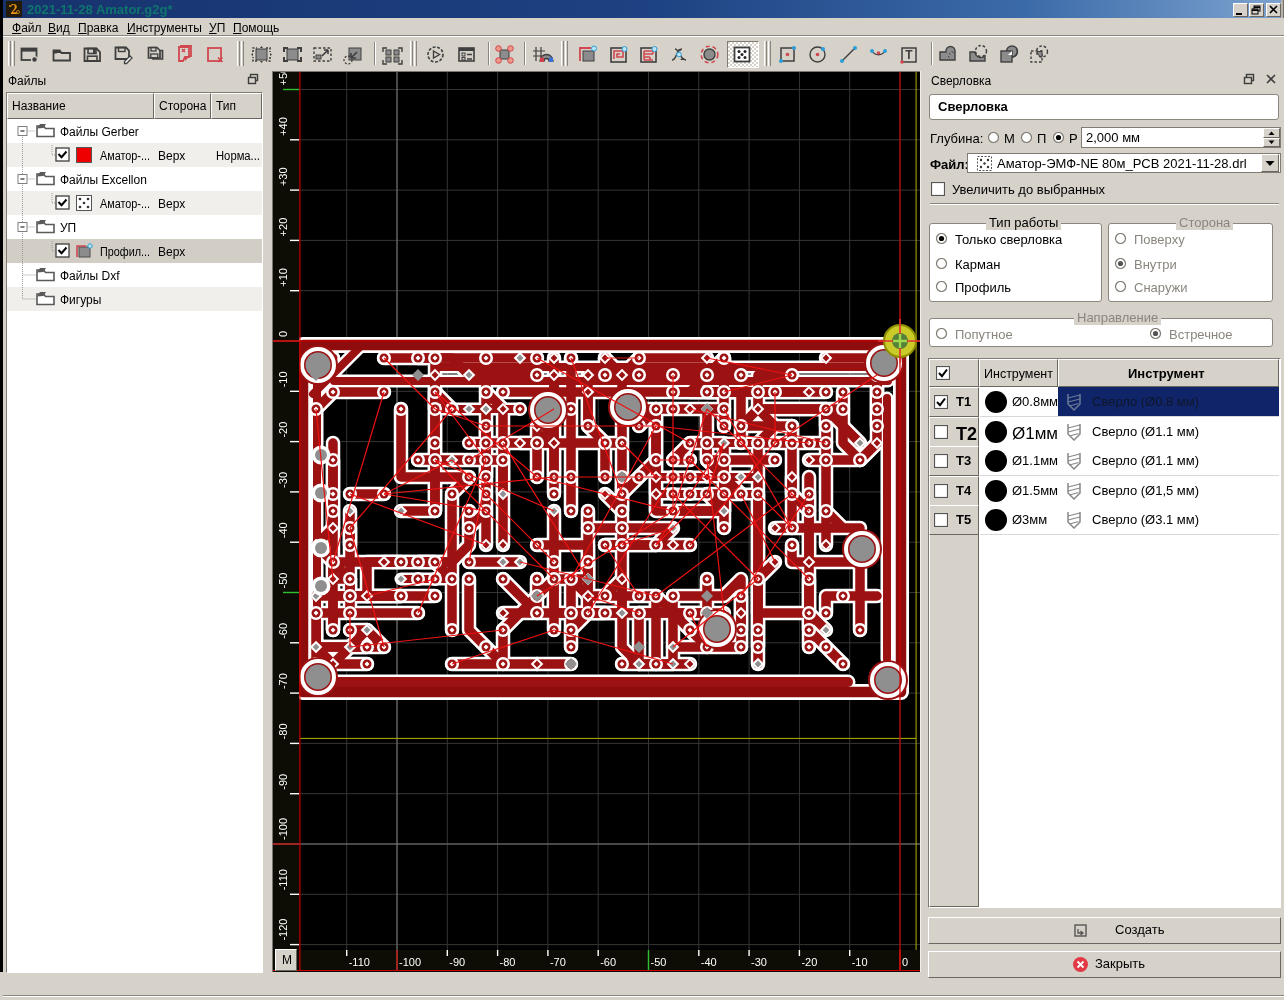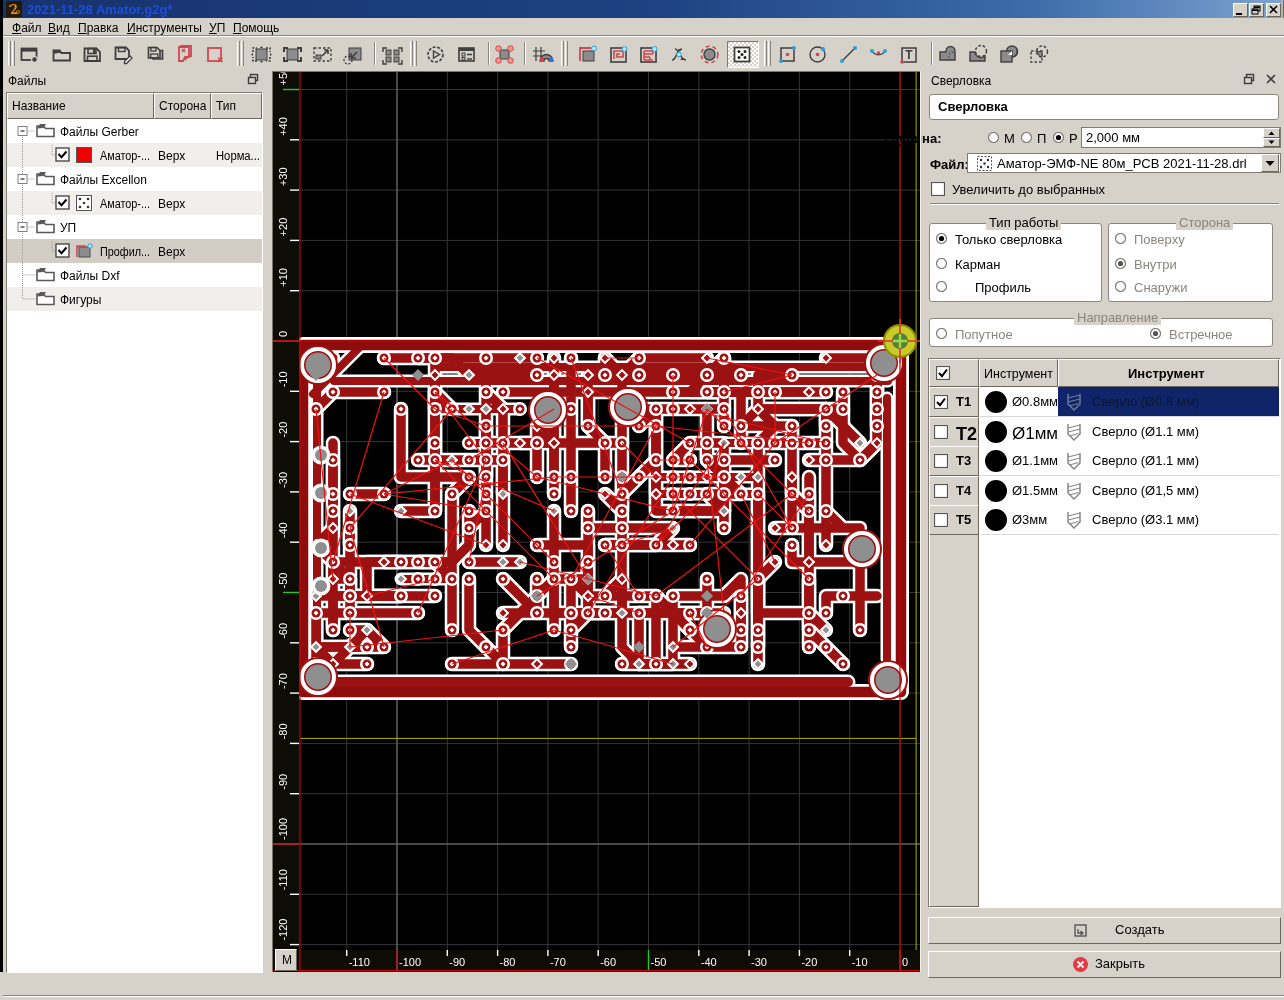--- a/index.html
+++ b/index.html
@@ -16,21 +16,21 @@
 
 <div class="abs" style="left:3px;top:0;width:1281px;height:18px;background:linear-gradient(to right,#17336e 0%,#1d4182 50%,#3c6ba9 80%,#7da3cf 100%);"></div>
 <div class="abs" style="left:1281px;top:0;width:3px;height:1000px;background:#b8b4ac;border-right:1px solid #716d65;"></div>
 <div class="abs" style="left:6px;top:1px;width:16px;height:16px;background:#241a08;">
  <svg width="16" height="16">
         <text x="8" y="13" font-size="14" font-weight="bold" fill="#e8941a" text-anchor="middle" font-family="Liberation Serif,serif">2</text>
         <circle cx="4" cy="5" r="1" fill="#e8941a"></circle>
         <circle cx="12" cy="11" r="1.5" fill="none" stroke="#e8941a" stroke-width=".8"></circle>
       </svg>
 </div>
-<div class="txt" style="left:27px;top:2px;font-size:13px;font-weight:bold;color:#1d4ed8;">2021-11-28 Amator.g2g*</div>
+<div class="txt" style="left:27px;top:2px;font-size:13px;font-weight:bold;color:#0f766e;">2021-11-28 Amator.g2g*</div>
 
 <div class="abs raised" style="left:1233px;top:3px;width:15px;height:14px;background:#d6d2ca;">
 <svg width="13" height="12">
         <rect x="2" y="9" width="6" height="2" fill="#000"></rect>
       </svg>
 </div>
 <div class="abs raised" style="left:1249px;top:3px;width:15px;height:14px;background:#d6d2ca;">
 <svg width="13" height="12">
         <rect x="4" y="2" width="6" height="5" fill="none" stroke="#000"></rect>
         <rect x="2" y="5" width="6" height="5" fill="#d6d2ca" stroke="#000"></rect>
@@ -1594,21 +1594,21 @@
         <rect x="1.5" y="4.5" width="7" height="6" fill="#d6d2ca" stroke="#3d3d3d" stroke-width="1.4"></rect>
       </svg>
     </div>
 <div class="abs" style="left:1265px;top:73px;width:12px;height:12px;">
       <svg width="12" height="12">
         <path d="M2 2 L10 10 M10 2 L2 10" stroke="#3d3d3d" stroke-width="1.6"></path>
       </svg>
     </div>
 <div class="abs" style="left:929px;top:94px;width:350px;height:26px;background:#fff;border:1px solid #8a867e;border-radius:3px;"></div>
 <div class="txt" style="left:938px;top:99px;font-size:13px;font-weight:bold;">Сверловка</div>
-<div class="txt" style="left:884px;top:131px;font-size:13px;font-weight:bold;">Глубина:</div>
+<div class="txt" style="left:930px;top:131px;font-size:13px;font-weight:normal;">Глубина:</div>
 
 <div class="abs" style="left:988px;top:132px;width:12px;height:12px;">
       <svg width="12" height="12">
         <circle cx="5.5" cy="5.5" r="5" fill="#fff" stroke="#807c74" stroke-width="1.2"></circle>
       </svg>
     </div>
 <div class="txt" style="left:1004px;top:131px;font-size:13px;">М</div>
 <div class="abs" style="left:1021px;top:132px;width:12px;height:12px;">
       <svg width="12" height="12">
         <circle cx="5.5" cy="5.5" r="5" fill="#fff" stroke="#807c74" stroke-width="1.2"></circle>
@@ -1674,21 +1674,21 @@
       <svg width="12" height="12">
         <circle cx="5.5" cy="5.5" r="5" fill="#fff" stroke="#807c74" stroke-width="1.2"></circle>
       </svg>
     </div>
 <div class="txt" style="left:955px;top:257px;font-size:13px;">Карман</div>
 <div class="abs" style="left:936px;top:281px;width:12px;height:12px;">
       <svg width="12" height="12">
         <circle cx="5.5" cy="5.5" r="5" fill="#fff" stroke="#807c74" stroke-width="1.2"></circle>
       </svg>
     </div>
-<div class="txt" style="left:955px;top:280px;font-size:13px;margin-left:20px;">Профиль</div>
+<div class="txt" style="left:955px;top:280px;font-size:13px;">Профиль</div>
 <div class="abs" style="left:1108px;top:223px;width:165px;height:79px;border:1px solid #8a867e;border-radius:3px;background:#fff;"></div>
 <div class="txt" style="left:1176px;top:215px;font-size:13px;background:#d6d2ca;padding:0 3px;color:#8a867e;">Сторона</div>
 <div class="abs" style="left:1115px;top:233px;width:12px;height:12px;">
       <svg width="12" height="12">
         <circle cx="5.5" cy="5.5" r="5" fill="#fff" stroke="#807c74" stroke-width="1.2"></circle>
       </svg>
     </div>
 <div class="gtxt" style="left:1134px;top:232px;font-size:13px;">Поверху</div>
 <div class="abs" style="left:1115px;top:258px;width:12px;height:12px;">
       <svg width="12" height="12">

